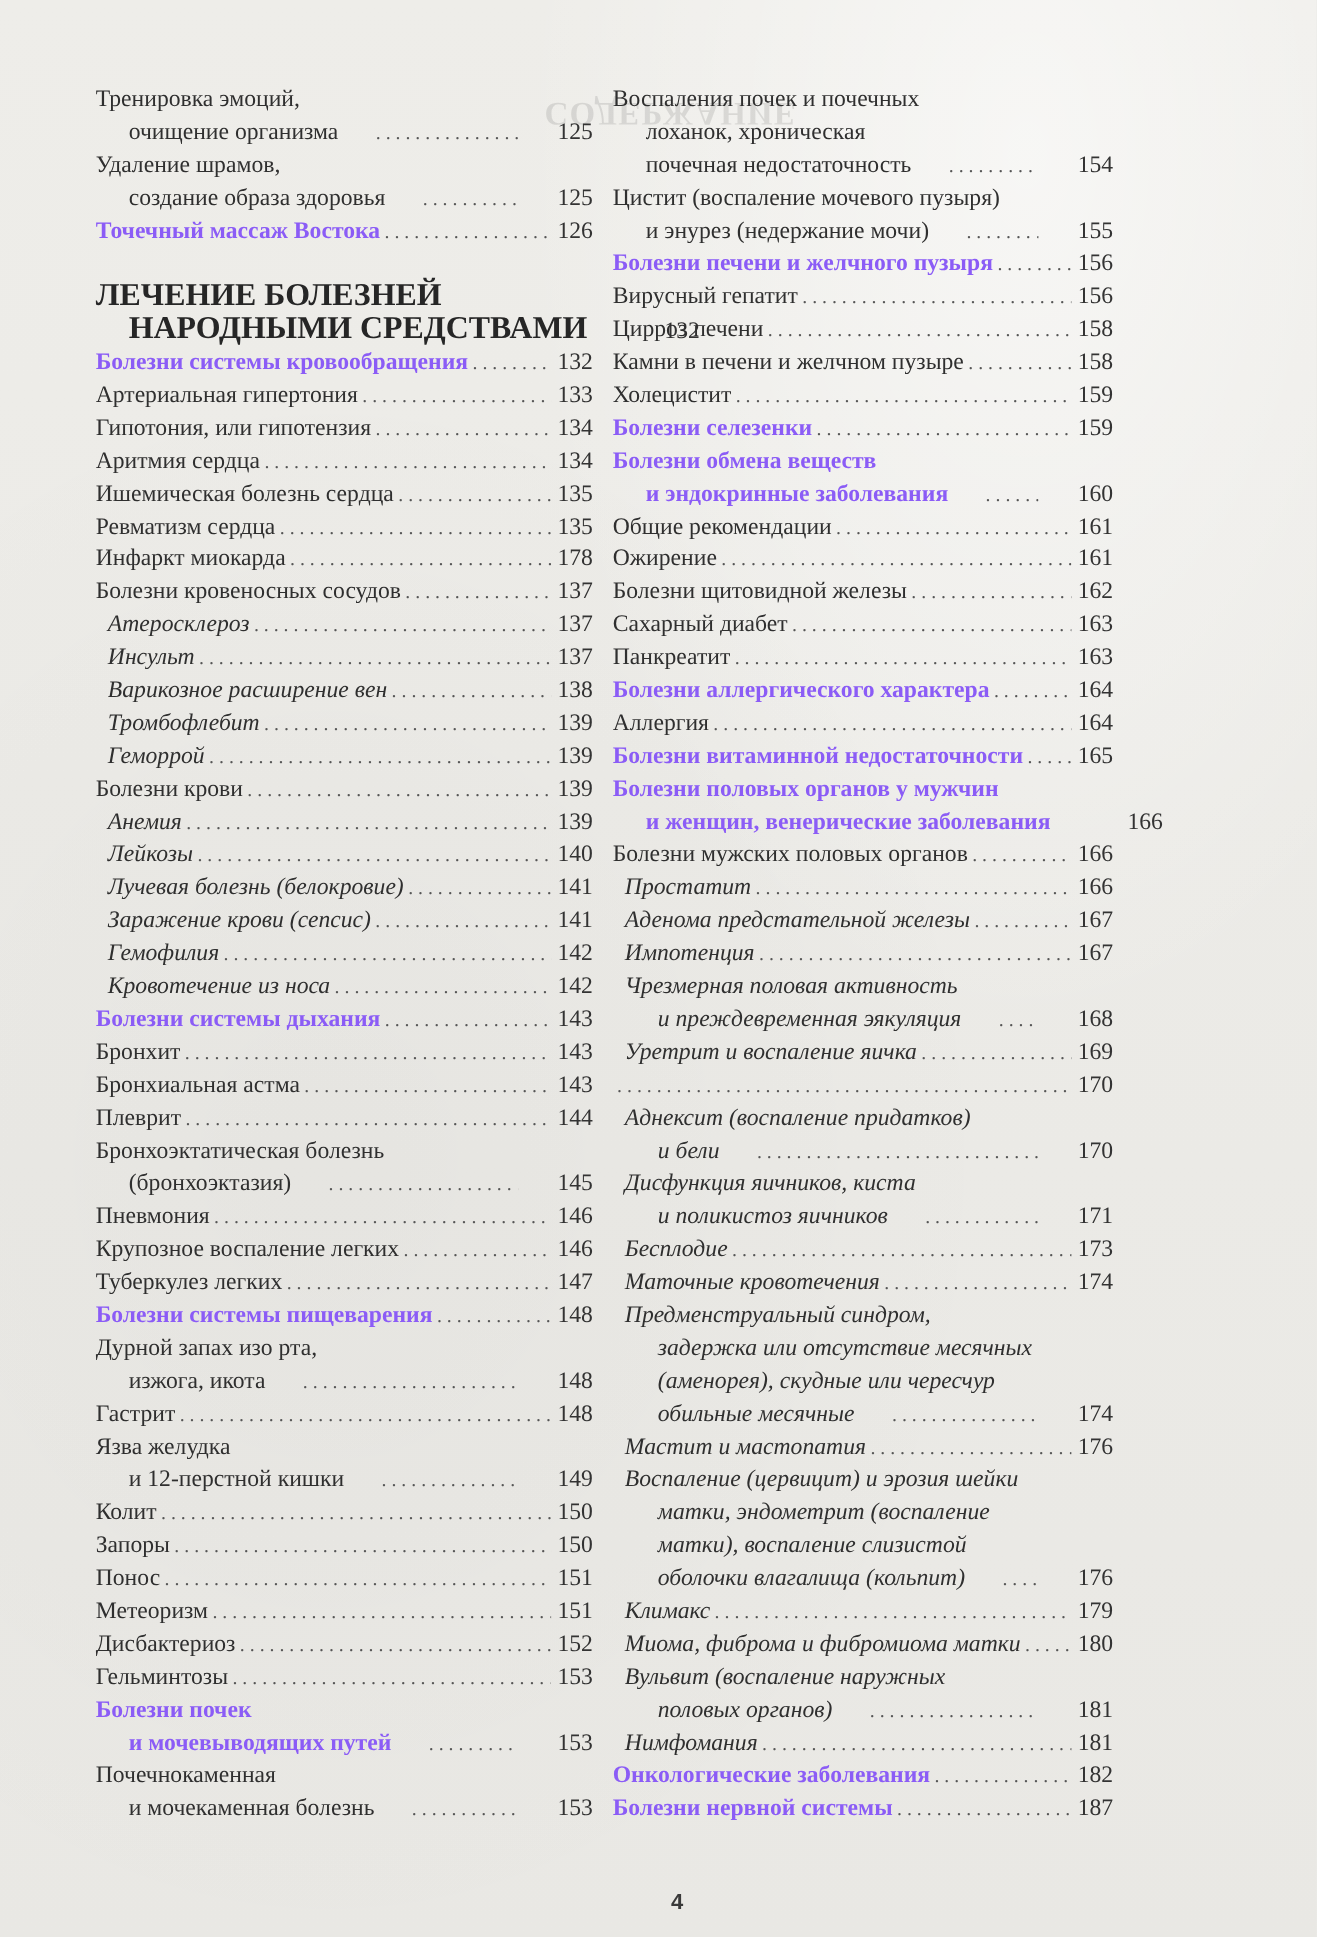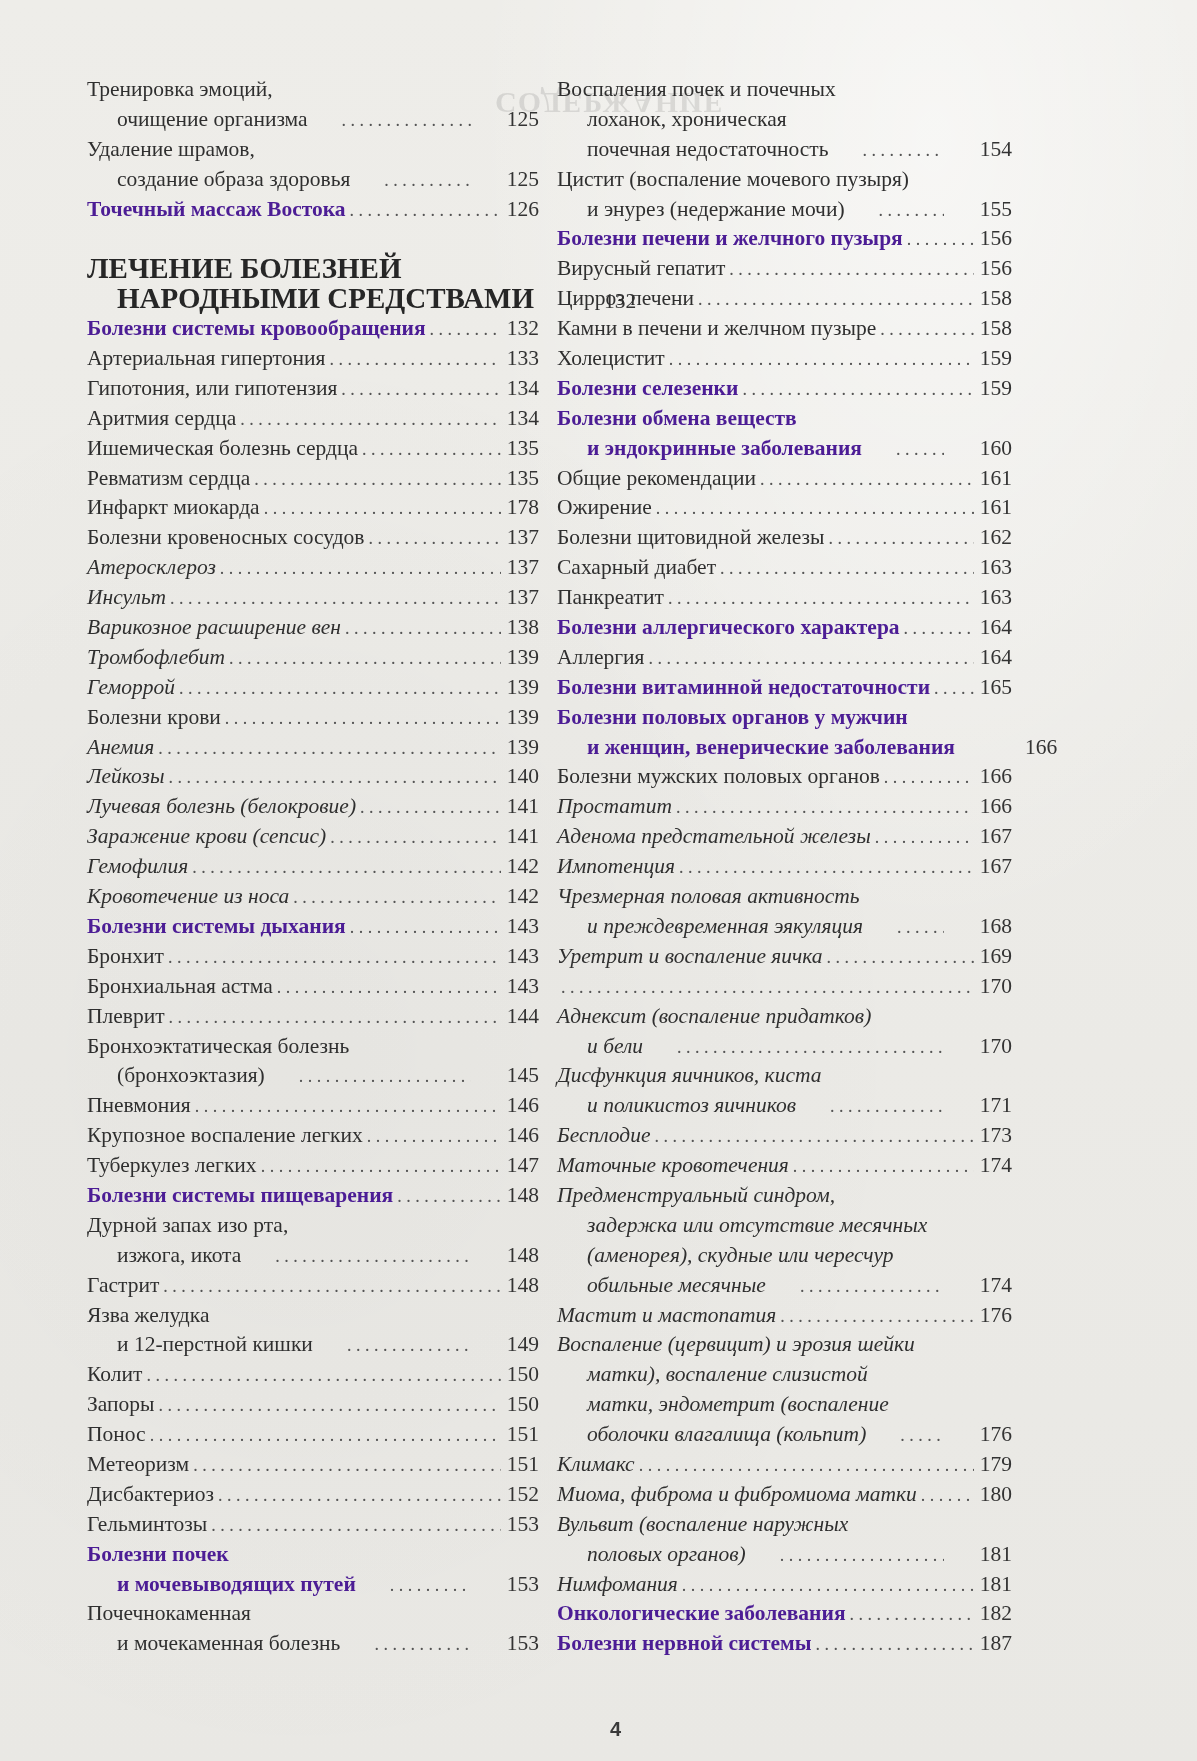--- a/index.html
+++ b/index.html
@@ -56,22 +56,22 @@
     letter-spacing: 0;
   }
   .line .pg {
     flex: 0 0 auto;
     font-weight: normal;
     font-style: normal;
     font-size: 21.5px;
     color: #333;
   }
   .indent .line.cont { padding-left: 30px; gap: 30px; }
-  .bold .txt { font-weight: bold; color: #4c1d95; }
-  .italic .txt { font-style: italic; }
+  .bold .txt { font-weight: bold; color: #8b5cf6; }
+  .italic .txt { font-style: italic; margin-left: 11px; }
   .heading .txt { font-weight: bold; font-size: 29px; color: #262626; }
   .heading .line.cont { padding-left: 30px; }
   .spacer { height: 29.9px; }
   .page-number {
     position: absolute;
     left: 610px; top: 1718px;
     font-family: "Liberation Sans", "DejaVu Sans", sans-serif;
     font-weight: bold; font-size: 20px; color: #3a3a3a;
   }
 </style>
@@ -664,24 +664,24 @@
         <span class="txt">Мастит и мастопатия</span>
         <span class="leader"></span>
         <span class="pg">176</span>
       </div>
     </div>
     <div class="entry indent italic">
       <div class="line">
         <span class="txt">Воспаление (цервицит) и эрозия шейки</span>
       </div>
       <div class="line cont">
+        <span class="txt">матки, эндометрит (воспаление</span>
+      </div>
+      <div class="line cont">
         <span class="txt">матки), воспаление слизистой</span>
-      </div>
-      <div class="line cont">
-        <span class="txt">матки, эндометрит (воспаление</span>
       </div>
       <div class="line cont">
         <span class="txt">оболочки влагалища (кольпит)</span>
         <span class="leader"></span>
         <span class="pg">176</span>
       </div>
     </div>
     <div class="entry indent italic">
       <div class="line">
         <span class="txt">Климакс</span>

